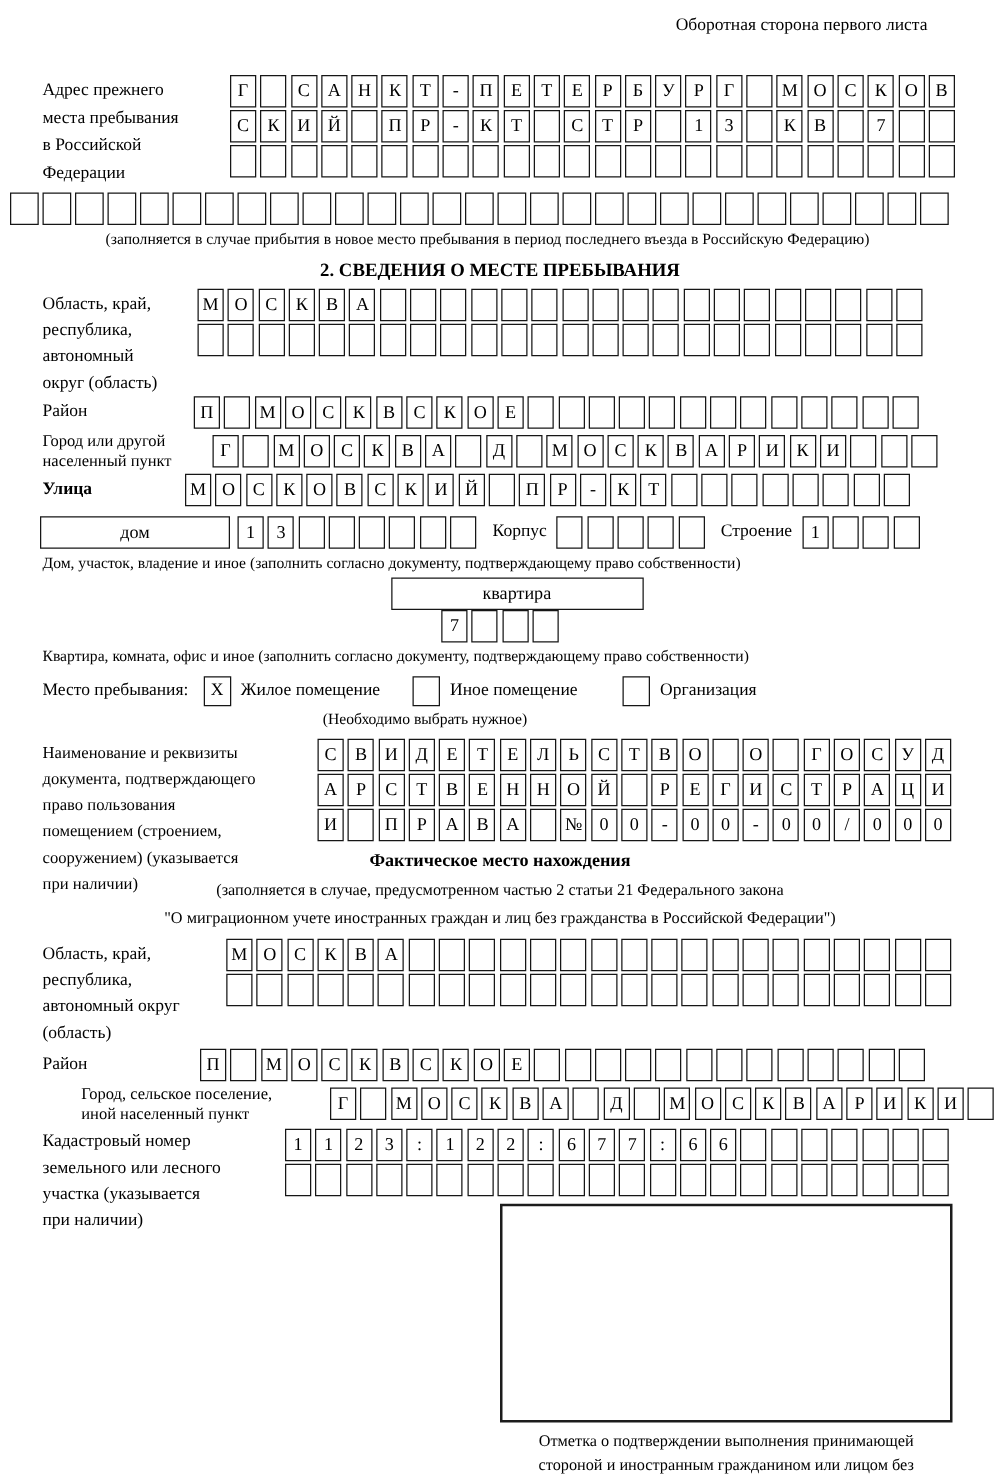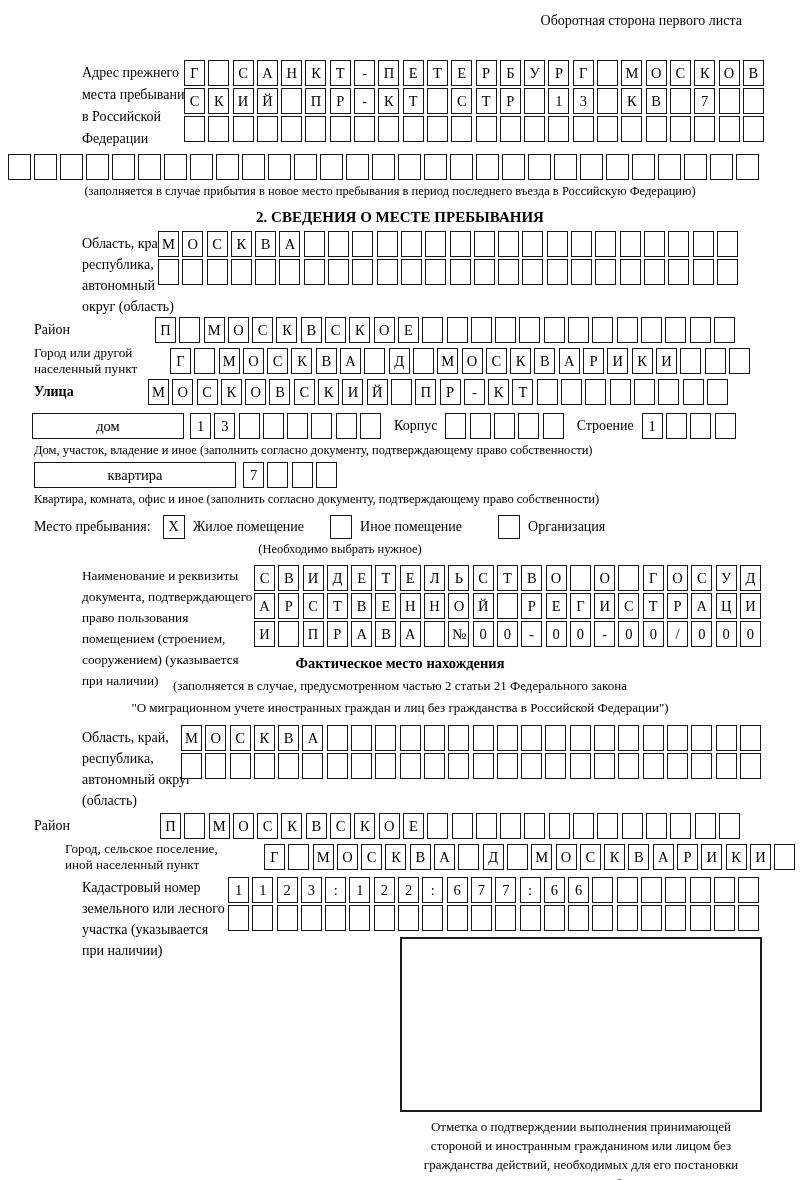--- a/index.html
+++ b/index.html
@@ -6,21 +6,21 @@
   html,body { background:#fff; }
   body {
     width:800px; height:1180px; overflow:hidden;
     font-family:"Liberation Serif", serif; color:#000;
     padding-top:12px; position:relative;
   }
   .header-note { font-size:14px; line-height:18px; text-align:right; padding-right:58px; }
 
   .block { display:flex; align-items:flex-start; }
   .label-col { font-size:14px; line-height:22px; flex:0 0 auto; padding-left:34px; }
-  .label-col .line { white-space:nowrap;margin-left:48px; }
+  .label-col .line { white-space:nowrap; }
   .rows-col { display:flex; flex-direction:column; gap:2px; padding-top:4px; }
 
   .boxes { display:flex; gap:3.3px; }
   .cell {
     width:21px; height:26px; border:1.6px solid #161616;
     display:flex; align-items:center; justify-content:center;
     font-size:14.5px; background:#fff; flex:0 0 auto;
   }
   .boxes.wide { gap:3px; }
   .boxes.wide .cell { width:23px; }
@@ -45,21 +45,21 @@
 
   .dom-row { margin-top:8px; }
   .named-box {
     height:26px; border:1.6px solid #161616; display:flex; align-items:center; justify-content:center;
     font-size:14.5px; flex:0 0 auto;
   }
   .dom-box { width:152px; margin-left:32px; margin-right:6px; }
   .kv-box  { width:202px; margin-left:34px; margin-right:7px; }
   .inline-label { font-size:14px; margin:0 8px 0 13px; flex:0 0 auto; }
   .left-caption { text-align:left; padding-left:34px; width:800px; margin-top:4px; }
-  .kvartira-row { margin-top:4px; }
+  .kvartira-row { margin-top:4px;flex-direction:column; }
 
   .mesto-row { margin-top:8px; padding-left:34px; height:24px; }
   .cb {
     width:22px; height:24px; border:1.6px solid #161616; display:flex; align-items:center; justify-content:center;
     font-size:14px; flex:0 0 auto;
   }
   .mesto-label { font-size:14px; margin-right:12px; }
   .opt-label { font-size:14px; margin-left:8px; }
   .ml26 { margin-left:26px; } .ml36 { margin-left:36px; }
   .hint { font-size:12.5px; line-height:15px; text-align:center; width:680px; margin-top:3px; }

